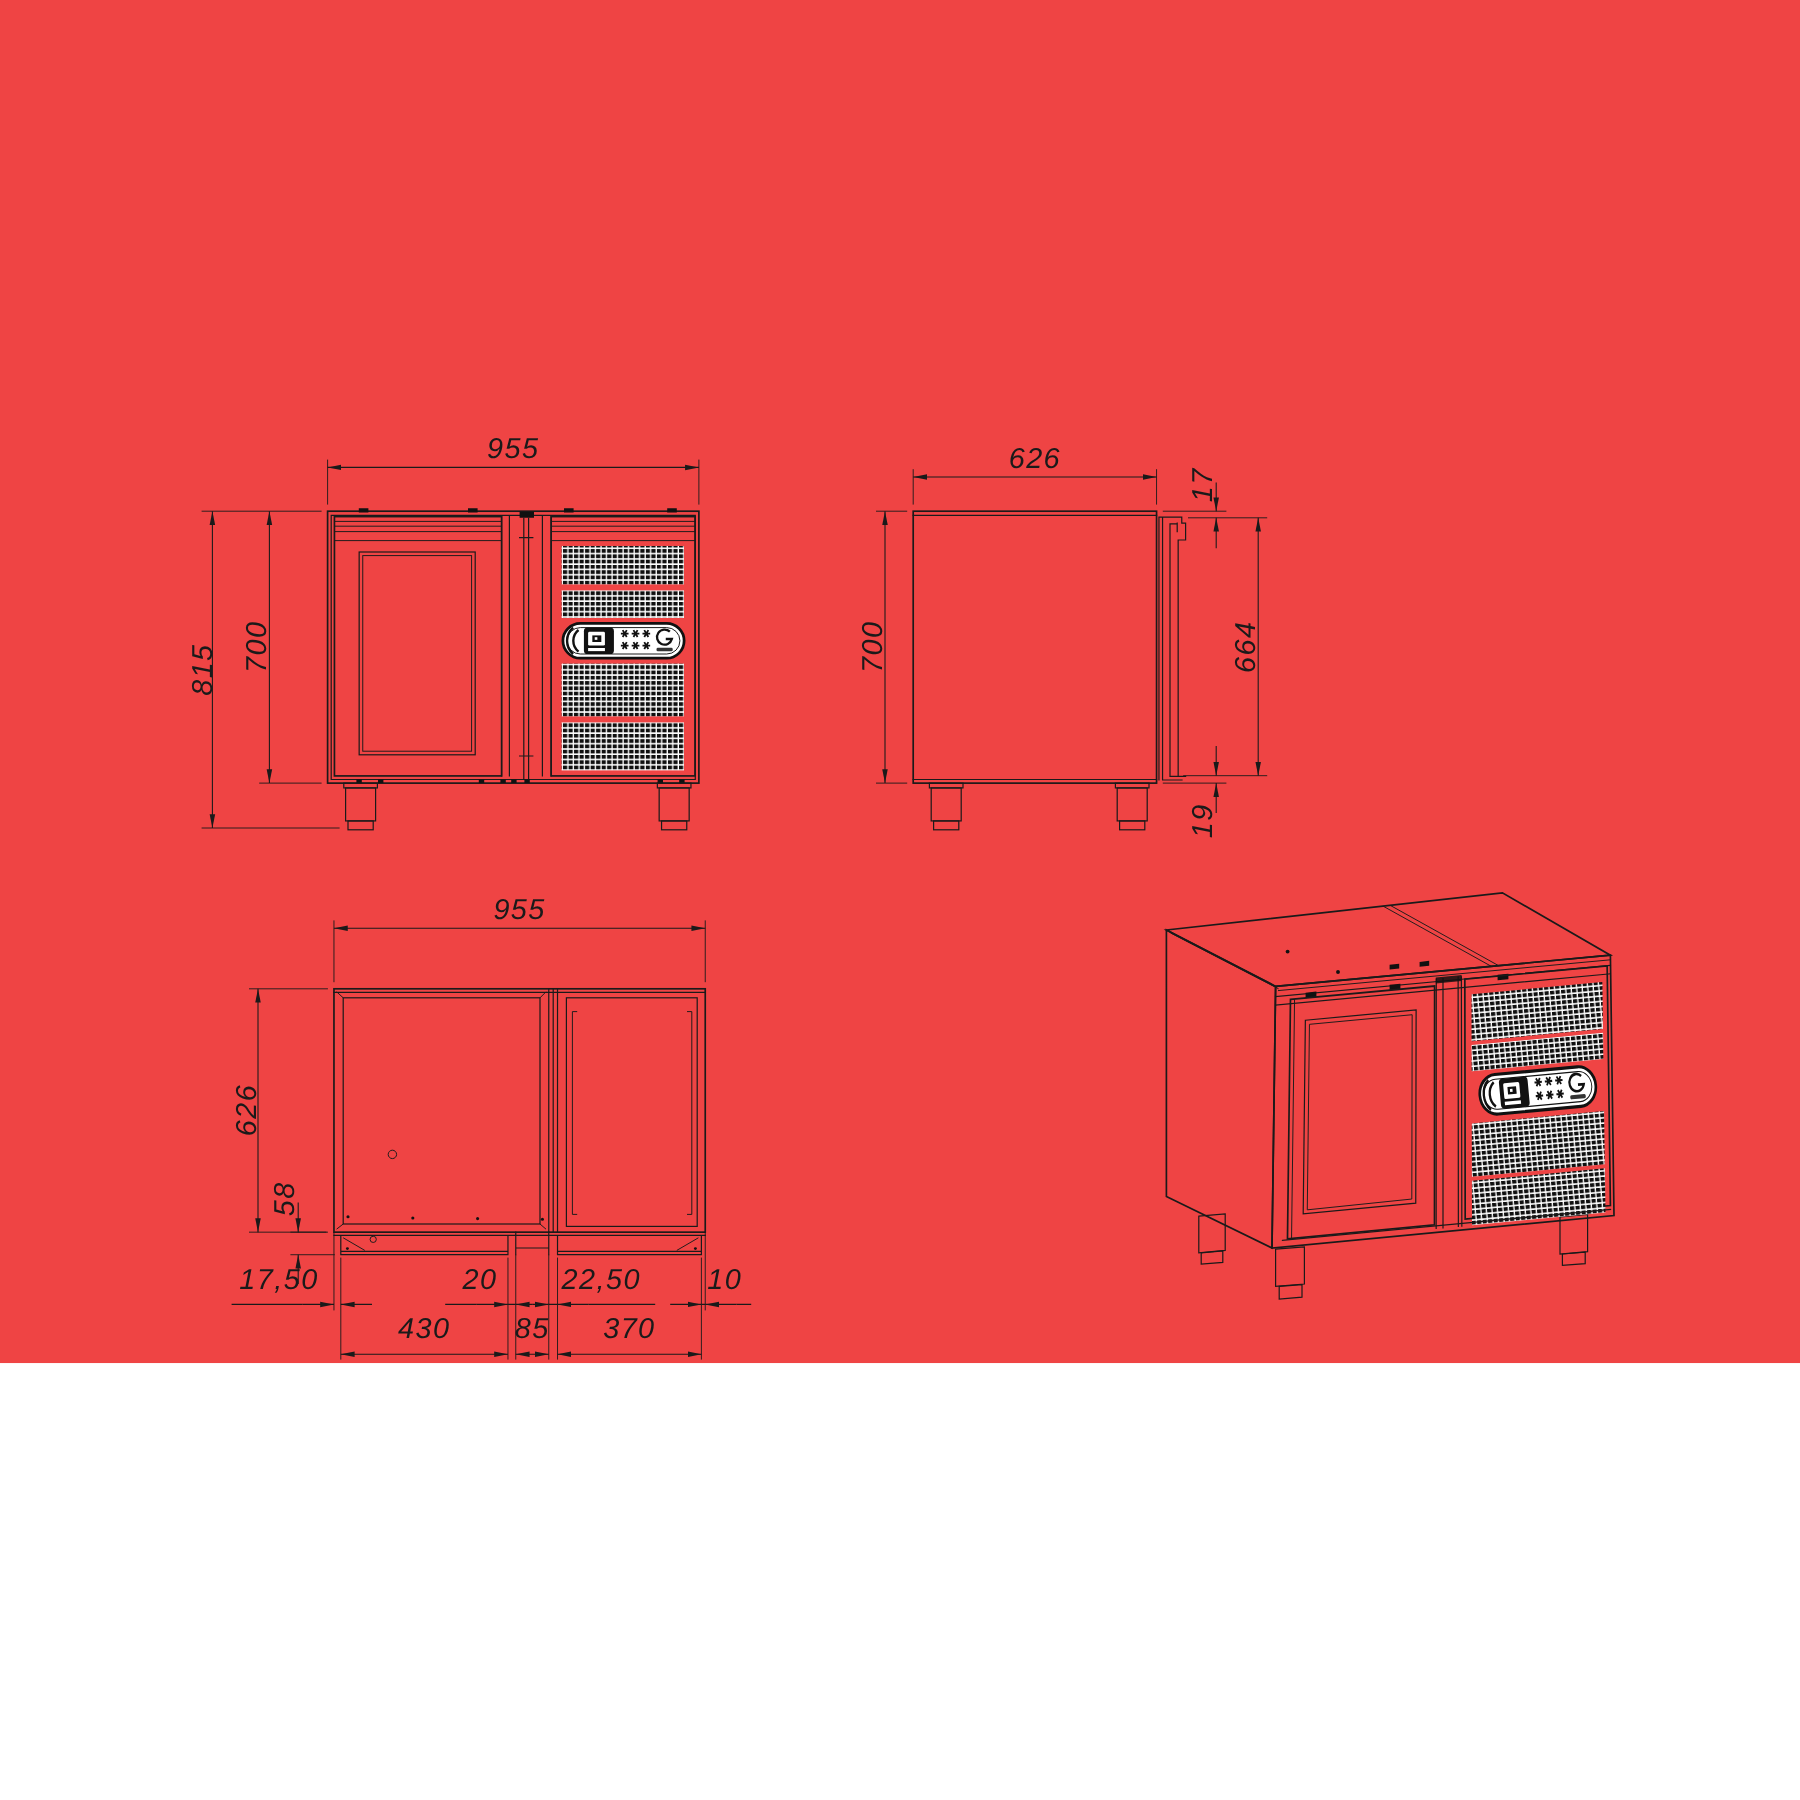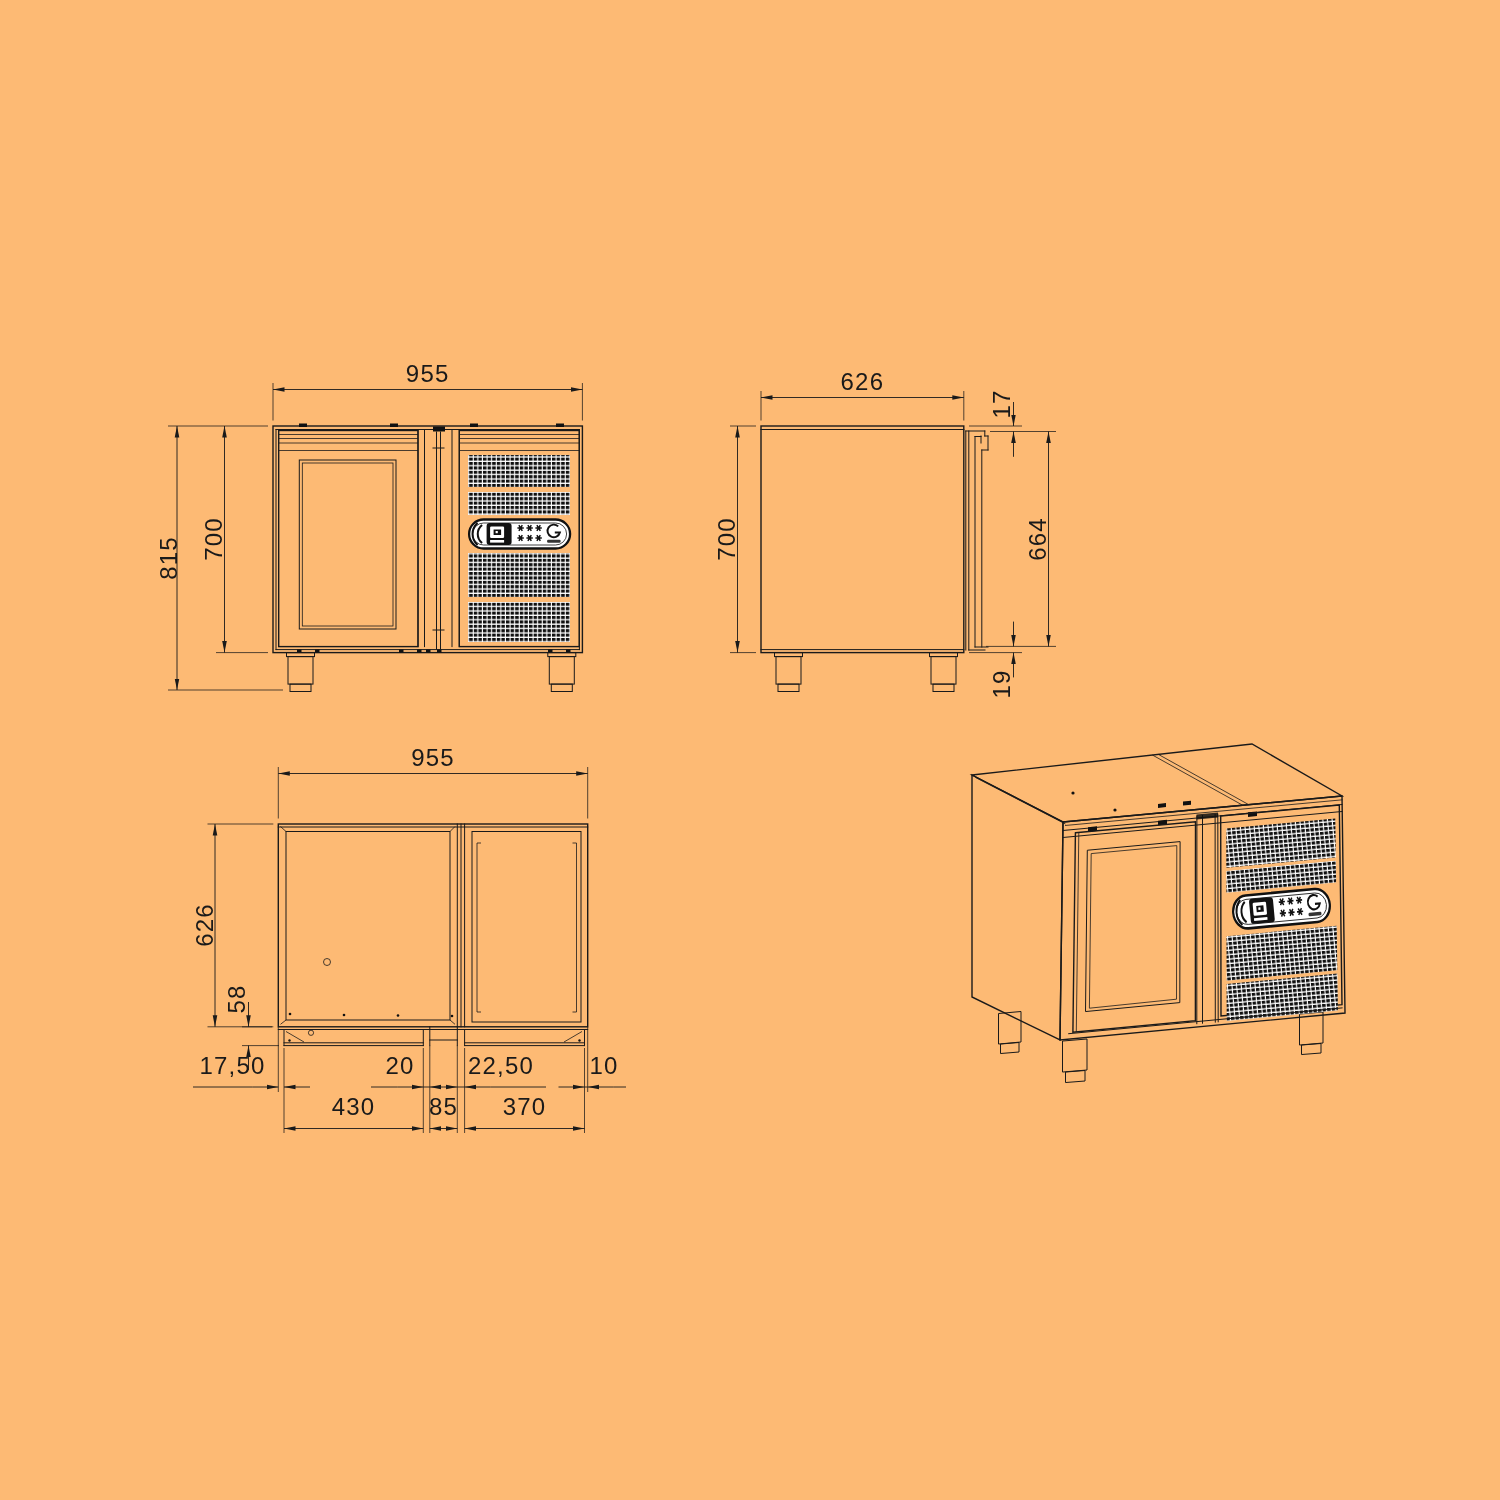--- a/index.html
+++ b/index.html
@@ -1,16 +1,16 @@
 <!DOCTYPE html>
 <html><head>
 <meta charset="utf-8">
 <style>
   html,body{margin:0;padding:0;background:#ffffff;}
-  .canvas-wrap{width:1500px;height:1500px;background:#fdba74;position:relative;}
+  .canvas-wrap{width:1500px;height:1136px;background:#ef4444;position:relative;font-style:italic;}
   svg{display:block;}
   .ol{stroke:#1a1a1a;stroke-width:1.4;fill:none;stroke-linecap:square;}
   .ol2{stroke:#1a1a1a;stroke-width:1;fill:none;stroke-linecap:square;}
   .tl{stroke:#1a1a1a;stroke-width:.8;fill:none;}
   .fillb{fill:#111;stroke:none;}
   .dl{stroke:#1a1a1a;stroke-width:.9;fill:none;}
   .xl{stroke:#1a1a1a;stroke-width:.75;fill:none;}
   text.dim{font-family:"Liberation Sans",sans-serif;font-size:24px;fill:#1a1a1a;letter-spacing:1.2px;}
   .mid{text-anchor:middle;}
 </style>

